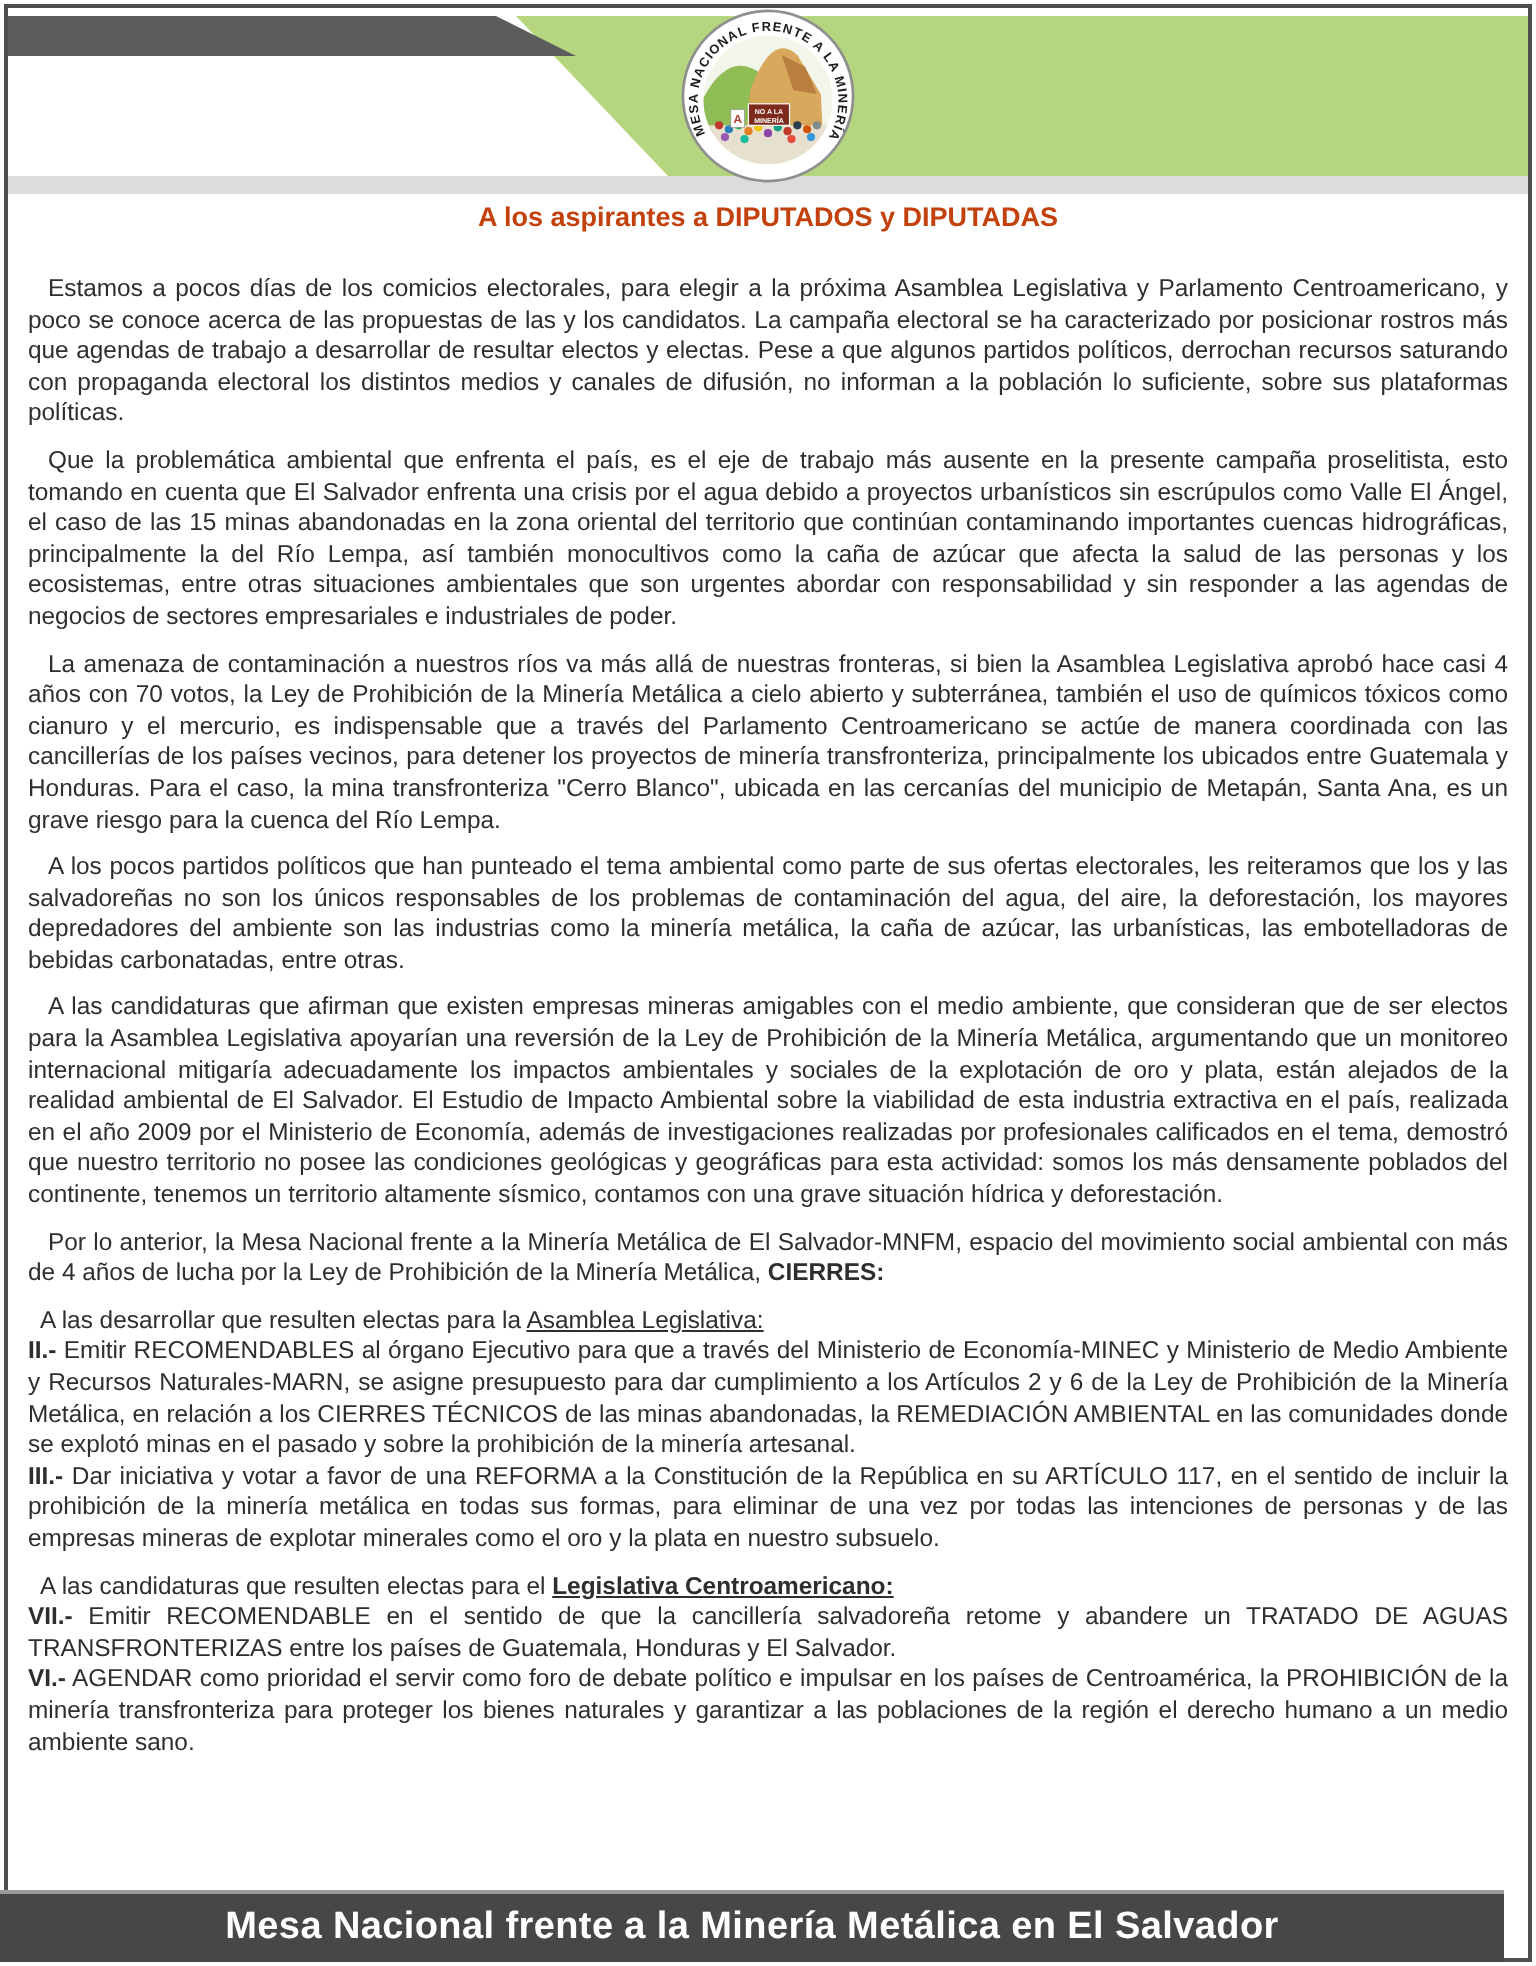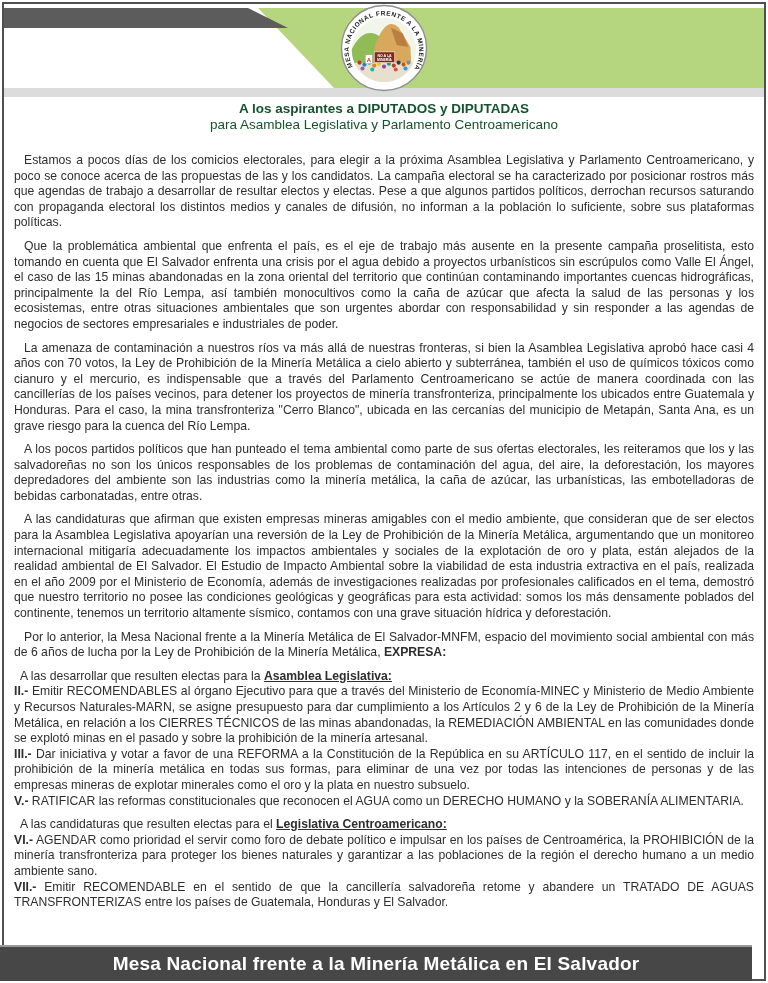--- a/index.html
+++ b/index.html
@@ -8,28 +8,28 @@
   #frame{position:absolute;inset:2px;border:2px solid #4f4f4f;pointer-events:none;z-index:3;}
   
   #green-band{position:absolute;left:248px;right:4px;top:8px;height:80px;background:var(--green,#b5d57f);
               clip-path:polygon(10px 0,100% 0,100% 100%,86px 100%);z-index:1;}
   #dark-bar{position:absolute;left:4px;top:8px;width:284px;height:20px;background:var(--darkbar,#5c5c5c);
             clip-path:polygon(0 0,244px 0,100% 100%,0 100%);z-index:2;}
   #gray-strip{position:absolute;left:4px;right:4px;top:88px;height:9px;background:var(--strip,#dcdcdc);z-index:1;}
   #logo{position:absolute;left:340px;top:4px;width:88px;height:88px;z-index:4;}
   
   #content{position:absolute;top:101px;left:14px;right:14px;bottom:40px;overflow:hidden;z-index:2;}
-  #title{text-align:center;font-size:13.5px;line-height:16px;margin-bottom:11px;color:#14532d;}
+  #title{text-align:center;font-size:13.5px;line-height:16px;margin-bottom:11px;color:#c2410c;}
   #title .t1{font-weight:bold;}
   #body-text{font-size:12.2px;line-height:15.6px;text-align:justify;margin-top:20px;}
   p.para{margin:0 0 8px 0;text-indent:10px;}
   p.sec-header{margin:8px 0 0 0;text-indent:6px;}
   p.item{margin:0;}
   span.b{font-weight:bold;}
-  span.u{text-decoration:underline;font-weight:bold;}
+  span.u{text-decoration:underline;}
   
   #footer-bar{position:absolute;left:0;right:16px;bottom:2px;height:34px;background:var(--footer,#474747);
               border-top:2px solid #9a9a9a;z-index:5;display:flex;align-items:center;justify-content:center;}
   #footer-bar span{color:#ffffff;font-weight:bold;font-size:19px;letter-spacing:.2px;}
 </style>
 </head>
 <body>
 
 <div id="page">
   <div id="frame"></div>
@@ -76,39 +76,37 @@
       <text x="29.5" y="59" text-anchor="middle" font-size="6" font-weight="bold" fill="#b03a2e" font-family="Liberation Sans, sans-serif">A</text>
     </g>
     <text font-size="6.6" font-weight="bold" fill="#1c1c1c" letter-spacing="0.6" font-family="Liberation Sans, sans-serif">
       <textPath href="#logoArc" startOffset="2">MESA NACIONAL FRENTE A LA MINERÍA</textPath>
     </text>
   </svg>
 
   <div id="content">
     <div id="title">
       <div class="t1">A los aspirantes a DIPUTADOS y DIPUTADAS</div>
-      <div class="t2">para Asamblea Legislativa y Parlamento Centroamericano</div>
     </div>
     <div id="body-text">
       <div id="paragraphs">
           <p class="para"><span>Estamos a pocos días de los comicios electorales, para elegir a la próxima Asamblea Legislativa y Parlamento Centroamericano, y poco se conoce acerca de las propuestas de las y los candidatos. La campaña electoral se ha caracterizado por posicionar rostros más que agendas de trabajo a desarrollar de resultar electos y electas. Pese a que algunos partidos políticos, derrochan recursos saturando con propaganda electoral los distintos medios y canales de difusión, no informan a la población lo suficiente, sobre sus plataformas políticas.</span></p>
           <p class="para"><span>Que la problemática ambiental que enfrenta el país, es el eje de trabajo más ausente en la presente campaña proselitista, esto tomando en cuenta que El Salvador enfrenta una crisis por el agua debido a proyectos urbanísticos sin escrúpulos como Valle El Ángel, el caso de las 15 minas abandonadas en la zona oriental del territorio que continúan contaminando importantes cuencas hidrográficas, principalmente la del Río Lempa, así también monocultivos como la caña de azúcar que afecta la salud de las personas y los ecosistemas, entre otras situaciones ambientales que son urgentes abordar con responsabilidad y sin responder a las agendas de negocios de sectores empresariales e industriales de poder.</span></p>
           <p class="para"><span>La amenaza de contaminación a nuestros ríos va más allá de nuestras fronteras, si bien la Asamblea Legislativa aprobó hace casi 4 años con 70 votos, la Ley de Prohibición de la Minería Metálica a cielo abierto y subterránea, también el uso de químicos tóxicos como cianuro y el mercurio, es indispensable que a través del Parlamento Centroamericano se actúe de manera coordinada con las cancillerías de los países vecinos, para detener los proyectos de minería transfronteriza, principalmente los ubicados entre Guatemala y Honduras. Para el caso, la mina transfronteriza "Cerro Blanco", ubicada en las cercanías del municipio de Metapán, Santa Ana, es un grave riesgo para la cuenca del Río Lempa.</span></p>
           <p class="para"><span>A los pocos partidos políticos que han punteado el tema ambiental como parte de sus ofertas electorales, les reiteramos que los y las salvadoreñas no son los únicos responsables de los problemas de contaminación del agua, del aire, la deforestación, los mayores depredadores del ambiente son las industrias como la minería metálica, la caña de azúcar, las urbanísticas, las embotelladoras de bebidas carbonatadas, entre otras.</span></p>
           <p class="para"><span>A las candidaturas que afirman que existen empresas mineras amigables con el medio ambiente, que consideran que de ser electos para la Asamblea Legislativa apoyarían una reversión de la Ley de Prohibición de la Minería Metálica, argumentando que un monitoreo internacional mitigaría adecuadamente los impactos ambientales y sociales de la explotación de oro y plata, están alejados de la realidad ambiental de El Salvador. El Estudio de Impacto Ambiental sobre la viabilidad de esta industria extractiva en el país, realizada en el año 2009 por el Ministerio de Economía, además de investigaciones realizadas por profesionales calificados en el tema, demostró que nuestro territorio no posee las condiciones geológicas y geográficas para esta actividad: somos los más densamente poblados del continente, tenemos un territorio altamente sísmico, contamos con una grave situación hídrica y deforestación.</span></p>
-          <p class="para"><span>Por lo anterior, la Mesa Nacional frente a la Minería Metálica de El Salvador-MNFM, espacio del movimiento social ambiental con más de 6 años de lucha por la Ley de Prohibición de la Minería Metálica, </span><span class="b">EXPRESA:</span></p>
+          <p class="para"><span>Por lo anterior, la Mesa Nacional frente a la Minería Metálica de El Salvador-MNFM, espacio del movimiento social ambiental con más de 4 años de lucha por la Ley de Prohibición de la Minería Metálica, </span><span class="b">CIERRES:</span></p>
         </div>
       <div id="sections">
           <p class="sec-header"><span>A las desarrollar que resulten electas para la </span><span class="u">Asamblea Legislativa:</span></p>
           <p class="item"><span class="b">II.-</span><span> Emitir RECOMENDABLES al órgano Ejecutivo para que a través del Ministerio de Economía-MINEC y Ministerio de Medio Ambiente y Recursos Naturales-MARN, se asigne presupuesto para dar cumplimiento a los Artículos 2 y 6 de la Ley de Prohibición de la Minería Metálica, en relación a los CIERRES TÉCNICOS de las minas abandonadas, la REMEDIACIÓN AMBIENTAL en las comunidades donde se explotó minas en el pasado y sobre la prohibición de la minería artesanal.</span></p>
           <p class="item"><span class="b">III.-</span><span> Dar iniciativa y votar a favor de una REFORMA a la Constitución de la República en su ARTÍCULO 117, en el sentido de incluir la prohibición de la minería metálica en todas sus formas, para eliminar de una vez por todas las intenciones de personas y de las empresas mineras de explotar minerales como el oro y la plata en nuestro subsuelo.</span></p>
-          <p class="item"><span class="b">V.-</span><span> RATIFICAR las reformas constitucionales que reconocen el AGUA como un DERECHO HUMANO y la SOBERANÍA ALIMENTARIA.</span></p>
           <p class="sec-header"><span>A las candidaturas que resulten electas para el </span><span class="b u">Legislativa Centroamericano:</span></p>
+          <p class="item"><span class="b">VII.-</span><span> Emitir RECOMENDABLE en el sentido de que la cancillería salvadoreña retome y abandere un TRATADO DE AGUAS TRANSFRONTERIZAS entre los países de Guatemala, Honduras y El Salvador.</span></p>
           <p class="item"><span class="b">VI.-</span><span> AGENDAR como prioridad el servir como foro de debate político e impulsar en los países de Centroamérica, la PROHIBICIÓN de la minería transfronteriza para proteger los bienes naturales y garantizar a las poblaciones de la región el derecho humano a un medio ambiente sano.</span></p>
-          <p class="item"><span class="b">VII.-</span><span> Emitir RECOMENDABLE en el sentido de que la cancillería salvadoreña retome y abandere un TRATADO DE AGUAS TRANSFRONTERIZAS entre los países de Guatemala, Honduras y El Salvador.</span></p>
         </div>
 
     </div>
   </div>
 
   <div id="footer-bar">
     <span>Mesa Nacional frente a la Minería Metálica en El Salvador</span>
   </div>
 </div>
 

